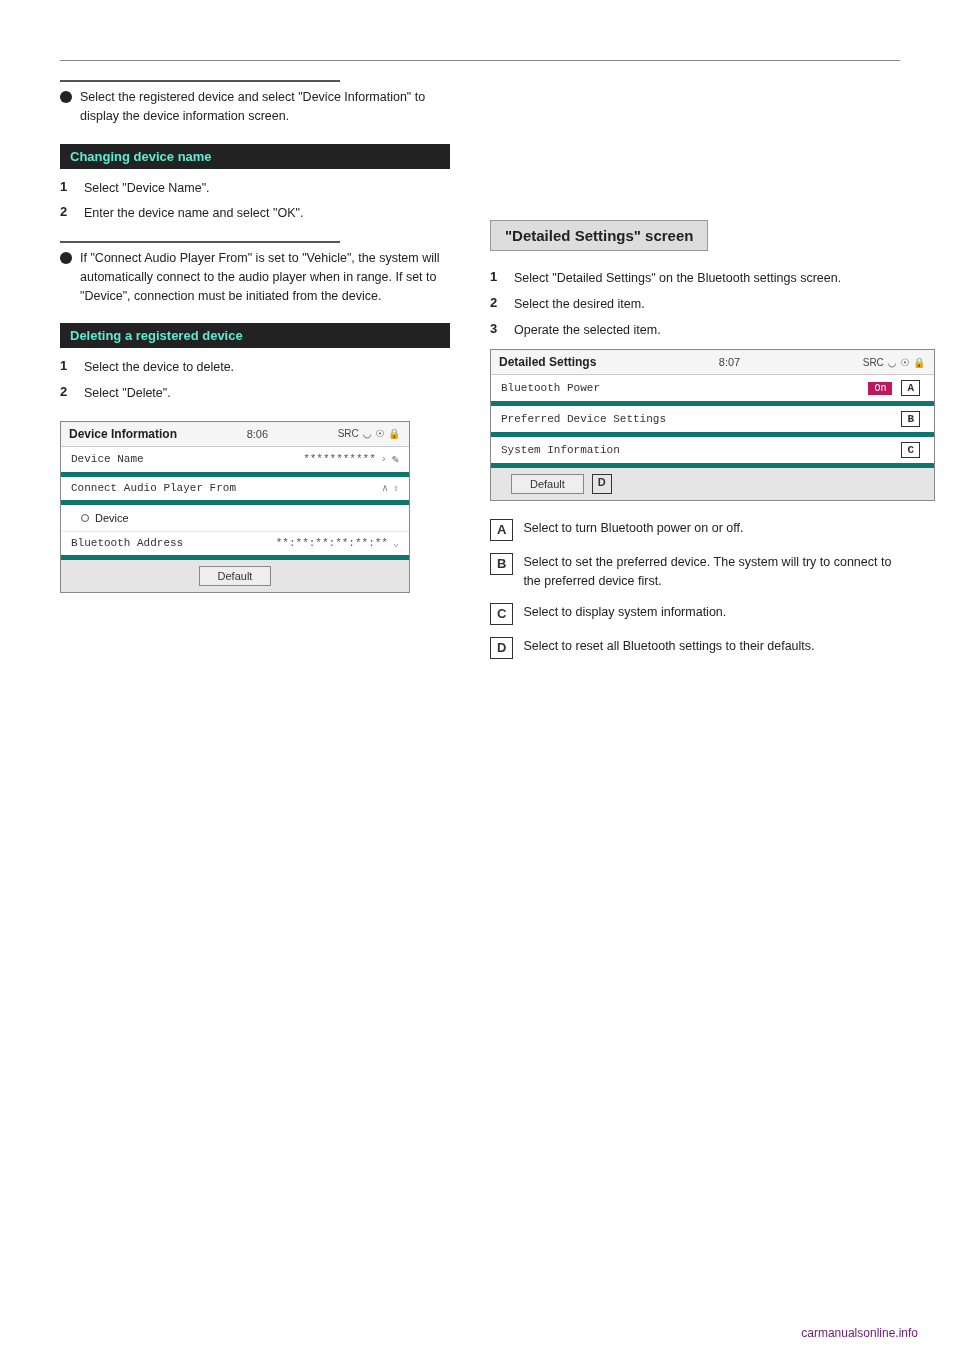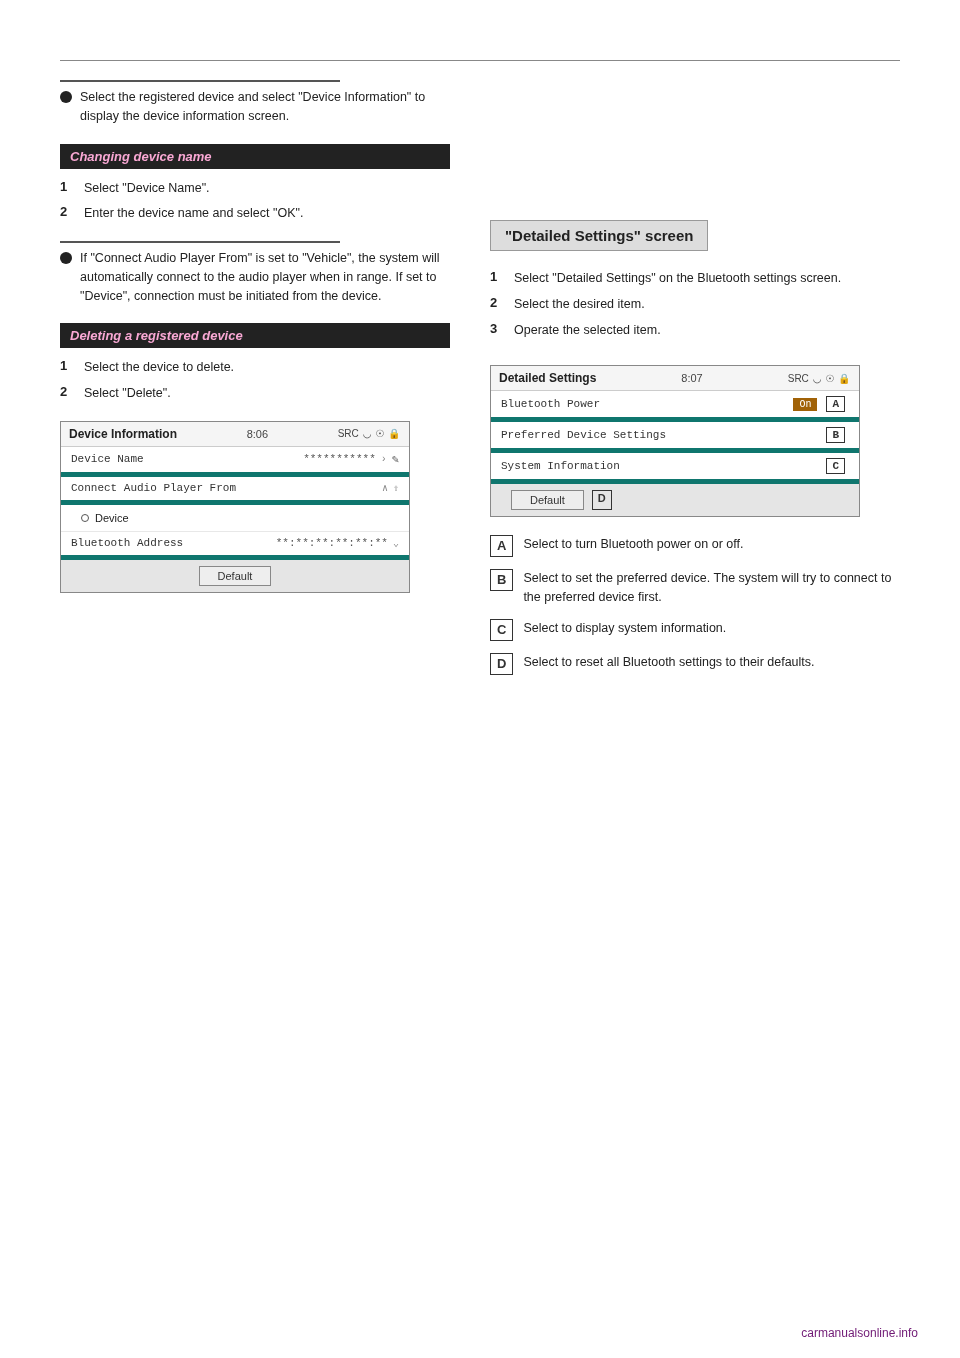--- a/index.html
+++ b/index.html
@@ -55,27 +55,26 @@
       margin-right: 8px;
       flex-shrink: 0;
     }
     .bullet-text {
       font-size: 12.5px;
       line-height: 1.5;
       color: #222;
     }
     .section-header {
       background: #222;
-      color: #f9a8d4;
+      color: #5eead4;
       font-size: 13px;
       font-weight: bold;
       padding: 5px 10px;
       margin-bottom: 10px;
       margin-top: 18px;
-      font-style: italic;
     }
     .numbered-item {
       display: flex;
       align-items: flex-start;
       margin-bottom: 7px;
     }
     .num-label {
       font-size: 13px;
       font-weight: bold;
       color: #222;
@@ -172,38 +171,38 @@
       border: 1px solid #888;
       background: #eee;
       padding: 3px 18px;
       font-size: 11px;
       color: #333;
     }
     
     .detailed-screen {
       border: 1.5px solid #888;
       background: #fff;
-      width: 370px;
-      margin-top: 26px;
+      width: 445px;
+      margin-top: 10px;
       font-size: 11px;
     }
     .labeled-badge {
       display: inline-block;
       border: 1.5px solid #333;
       color: #333;
       font-size: 11px;
       font-weight: bold;
       padding: 1px 5px;
       margin-right: 4px;
       min-width: 18px;
       text-align: center;
     }
     .toggle-on {
       display: inline-block;
-      background: #a16207;
+      background: #be185d;
       color: #fff;
       font-size: 10px;
       padding: 1px 6px;
       margin-right: 4px;
     }
     .right-section-title {
       background: #ddd;
       border: 1.5px solid #999;
       padding: 6px 14px;
       font-size: 15px;

